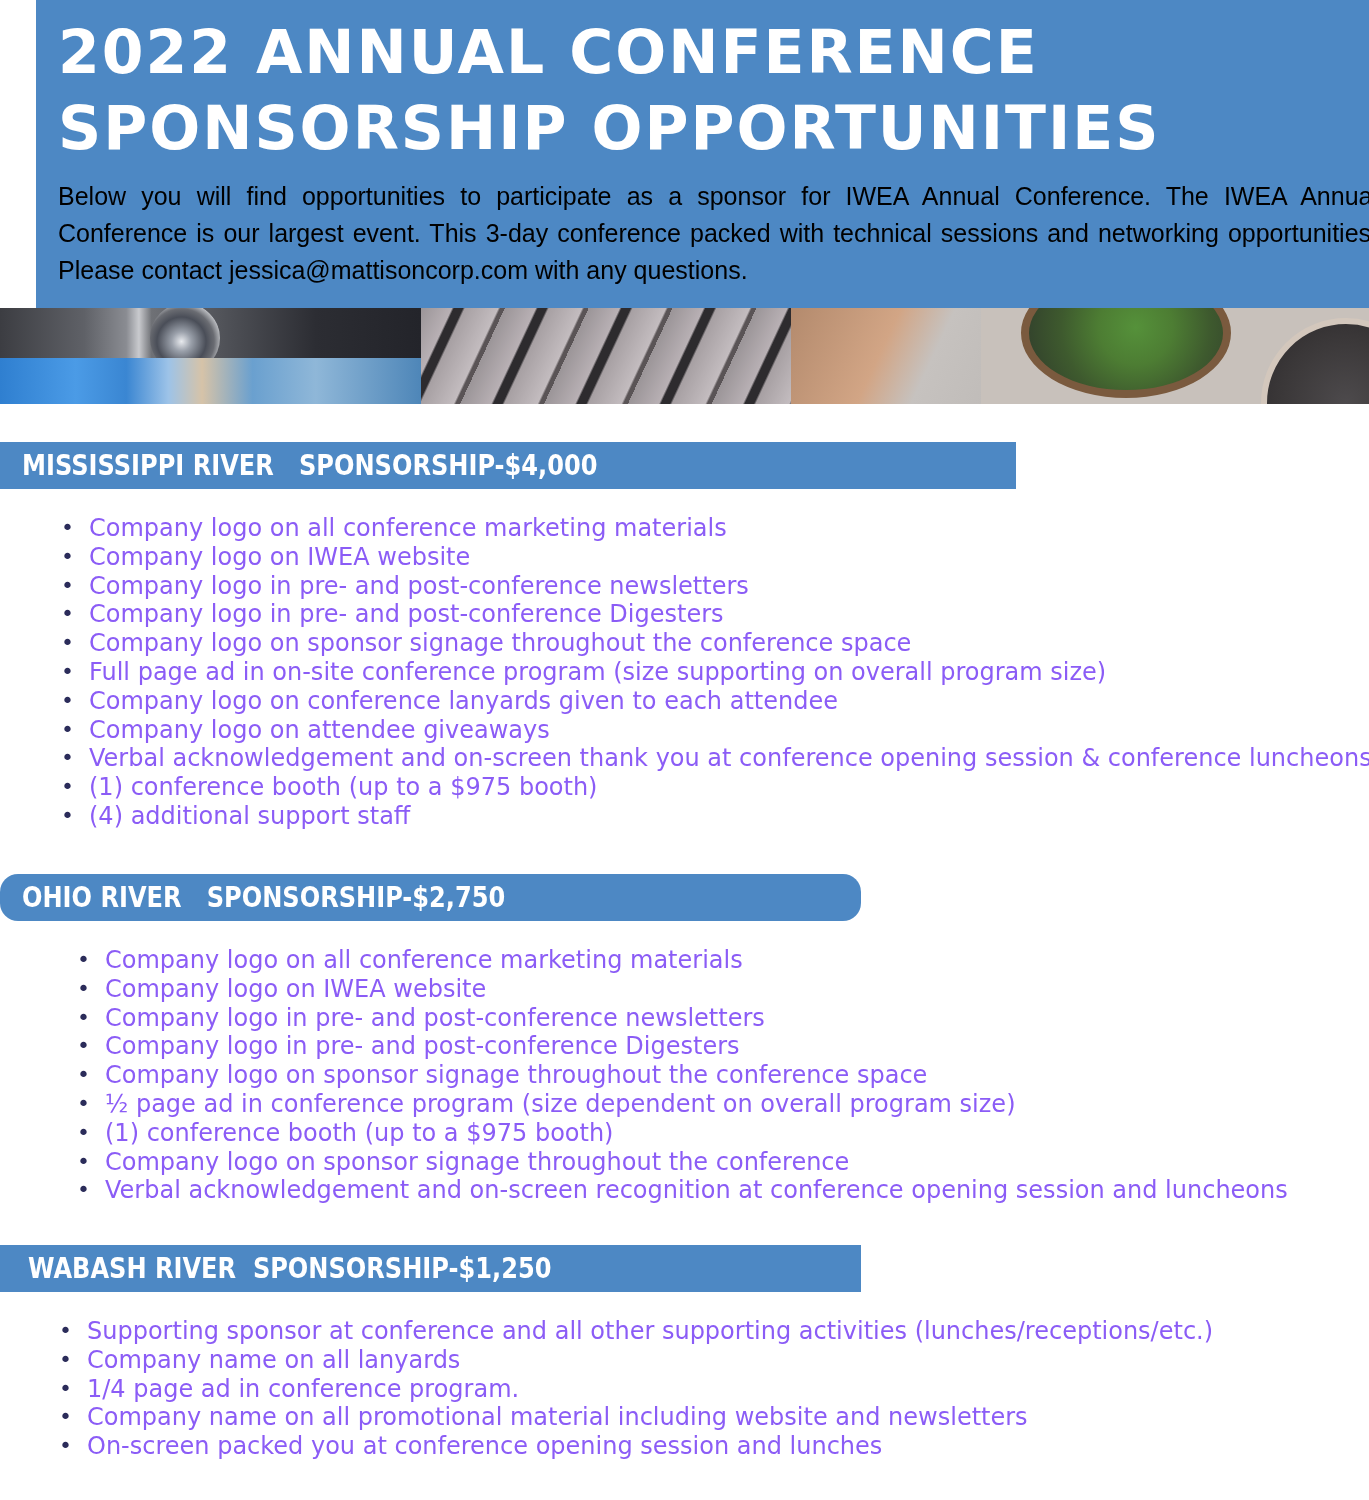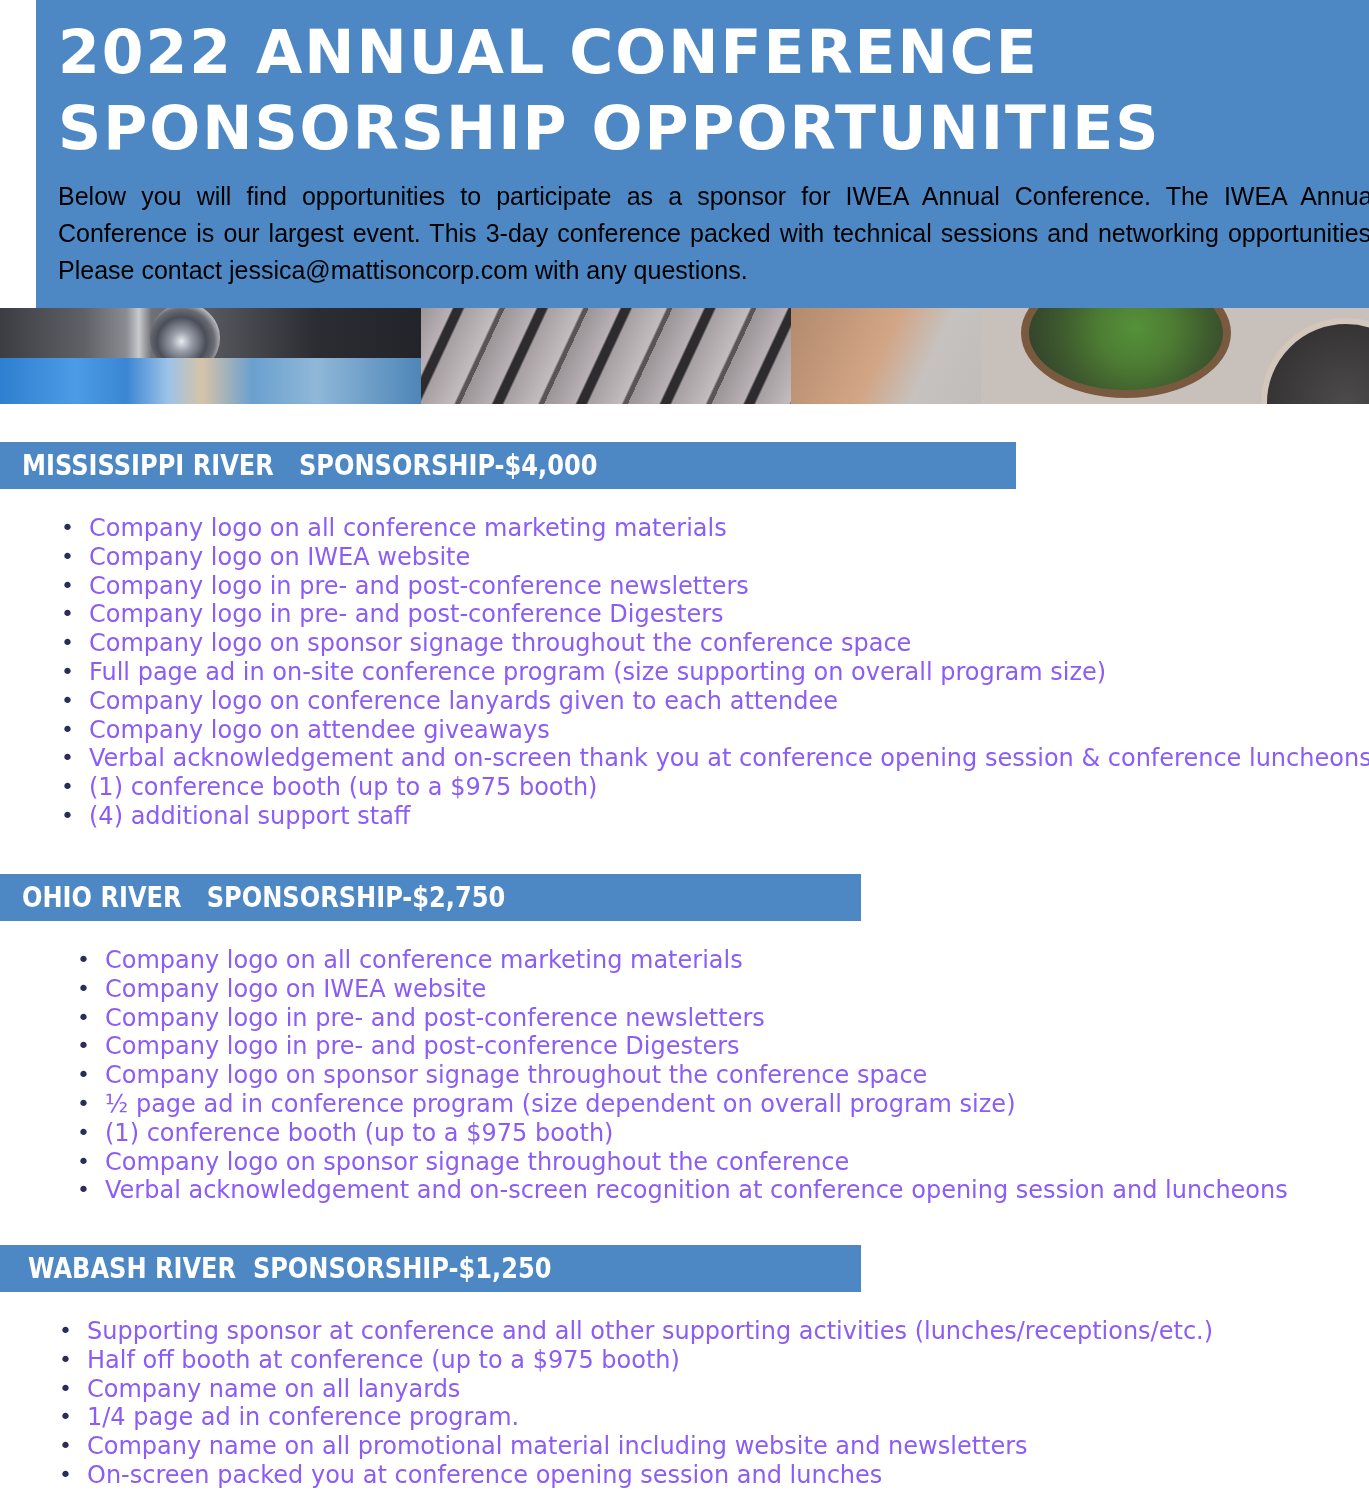--- a/index.html
+++ b/index.html
@@ -70,38 +70,37 @@
   <li>Company logo in pre- and post-conference Digesters</li>
   <li>Company logo on sponsor signage throughout the conference space</li>
   <li>Full page ad in on-site conference program (size supporting on overall program size)</li>
   <li>Company logo on conference lanyards given to each attendee</li>
   <li>Company logo on attendee giveaways</li>
   <li>Verbal acknowledgement and on-screen thank you at conference opening session &amp; conference luncheons</li>
   <li>(1) conference booth (up to a $975 booth)</li>
   <li>(4) additional support staff</li>
 </ul>
 
-<div class="section-bar" style="top:874px; width:861px;">
+<div class="section-bar" style="top:874px; width:861px;border-radius:18px;">
   <h2 class="section-title" style="left:22px;">OHIO RIVER   SPONSORSHIP-$2,750</h2>
 </div>
 <ul class="benefit-list" style="left:77px; top:938px;">
   <li>Company logo on all conference marketing materials</li>
   <li>Company logo on IWEA website</li>
   <li>Company logo in pre- and post-conference newsletters</li>
   <li>Company logo in pre- and post-conference Digesters</li>
   <li>Company logo on sponsor signage throughout the conference space</li>
   <li>½ page ad in conference program (size dependent on overall program size)</li>
   <li>(1) conference booth (up to a $975 booth)</li>
   <li>Company logo on sponsor signage throughout the conference</li>
   <li>Verbal acknowledgement and on-screen recognition at conference opening session and luncheons</li>
 </ul>
 
 <div class="section-bar" style="top:1245px; width:861px;">
   <h2 class="section-title" style="left:28px;">WABASH RIVER  SPONSORSHIP-$1,250</h2>
 </div>
 <ul class="benefit-list" style="left:59px; top:1309px;">
   <li>Supporting sponsor at conference and all other supporting activities (lunches/receptions/etc.)</li>
-  <li>Half off booth at conference (up to a $975 booth)</li>
   <li>Company name on all lanyards</li>
   <li>1/4 page ad in conference program.</li>
   <li>Company name on all promotional material including website and newsletters</li>
   <li>On-screen packed you at conference opening session and lunches</li>
 </ul>
 
 </body></html>

